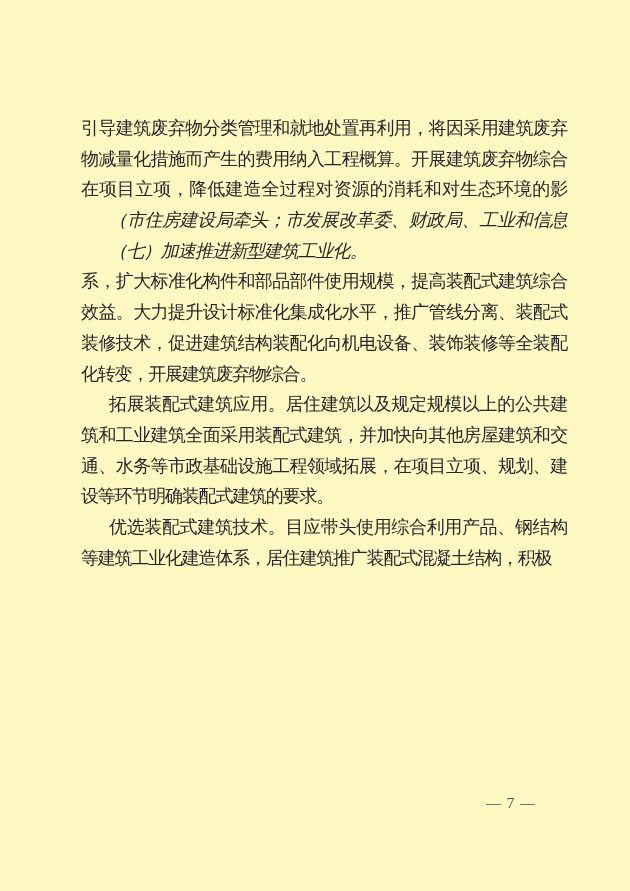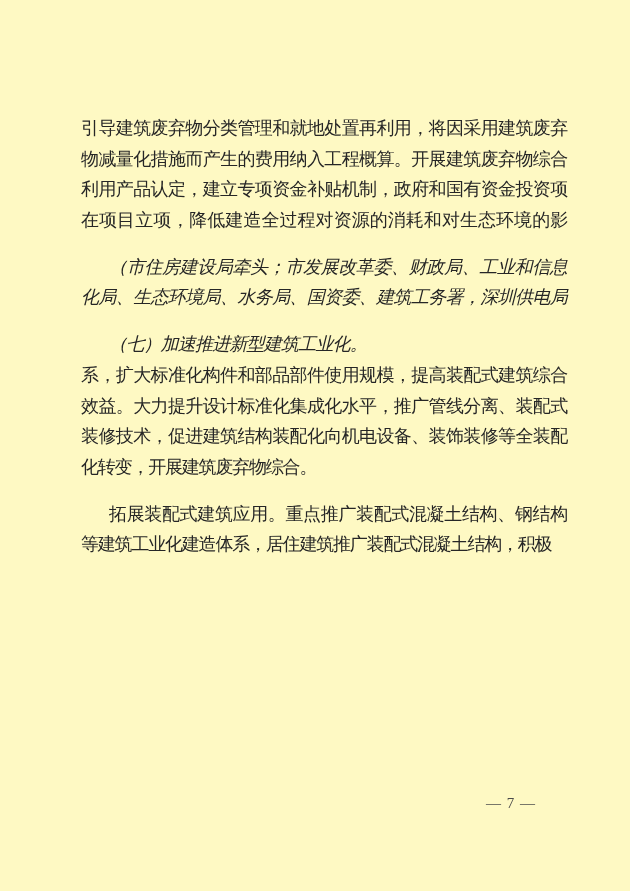--- a/index.html
+++ b/index.html
@@ -27,21 +27,21 @@
     height: 30.7px;
     line-height: 30.7px;
     font-size: 18px;
     letter-spacing: -1.2px;
     text-align: justify;
     white-space: pre;
   }
   
   .line.fill { text-align-last: justify; white-space: normal; }
   .line.end  { text-align-last: left; }
-  .line.indent { text-indent: 28px; margin-top: 16px; }
+  .line.indent { text-indent: 28px; }
   
   .kaiti .line, .kaiti-heading .line {
     font-style: italic;
     letter-spacing: -0.8px;
   }
   .page-number {
     position: absolute;
     top: 794px;
     right: 94px;
     font-size: 15px;
@@ -52,35 +52,39 @@
   }
 </style>
 </head>
 <body>
 
 <div class="page">
   <div class="content">
       <div class="para body">
         <div class="line fill">引导建筑废弃物分类管理和就地处置再利用，将因采用建筑废弃</div>
         <div class="line fill">物减量化措施而产生的费用纳入工程概算。开展建筑废弃物综合</div>
-        <div class="line fill">利用产品认定，建立专项资金补贴机制，政府和国有资金投资项</div>
         <div class="line fill">在项目立项，降低建造全过程对资源的消耗和对生态环境的影</div>
       </div>
       <div class="para kaiti">
         <div class="line fill indent">（市住房建设局牵头；市发展改革委、财政局、工业和信息</div>
-        <div class="line fill">化局、生态环境局、水务局、国资委、建筑工务署，深圳供电局</div>
       </div>
       <div class="para kaiti-heading">
         <div class="line end indent">（七）加速推进新型建筑工业化。</div>
       </div>
       <div class="para body">
         <div class="line fill">系，扩大标准化构件和部品部件使用规模，提高装配式建筑综合</div>
         <div class="line fill">效益。大力提升设计标准化集成化水平，推广管线分离、装配式</div>
         <div class="line fill">装修技术，促进建筑结构装配化向机电设备、装饰装修等全装配</div>
         <div class="line end">化转变，开展建筑废弃物综合。</div>
       </div>
       <div class="para body">
-        <div class="line fill indent">拓展装配式建筑应用。重点推广装配式混凝土结构、钢结构</div>
+        <div class="line fill indent">拓展装配式建筑应用。居住建筑以及规定规模以上的公共建</div>
+        <div class="line fill">筑和工业建筑全面采用装配式建筑，并加快向其他房屋建筑和交</div>
+        <div class="line fill">通、水务等市政基础设施工程领域拓展，在项目立项、规划、建</div>
+        <div class="line end">设等环节明确装配式建筑的要求。</div>
+      </div>
+      <div class="para body">
+        <div class="line fill indent">优选装配式建筑技术。目应带头使用综合利用产品、钢结构</div>
         <div class="line end">等建筑工业化建造体系，居住建筑推广装配式混凝土结构，积极</div>
       </div>
     </div>
   <div class="page-number">— 7 —</div>
 </div>
 
 </body></html>

